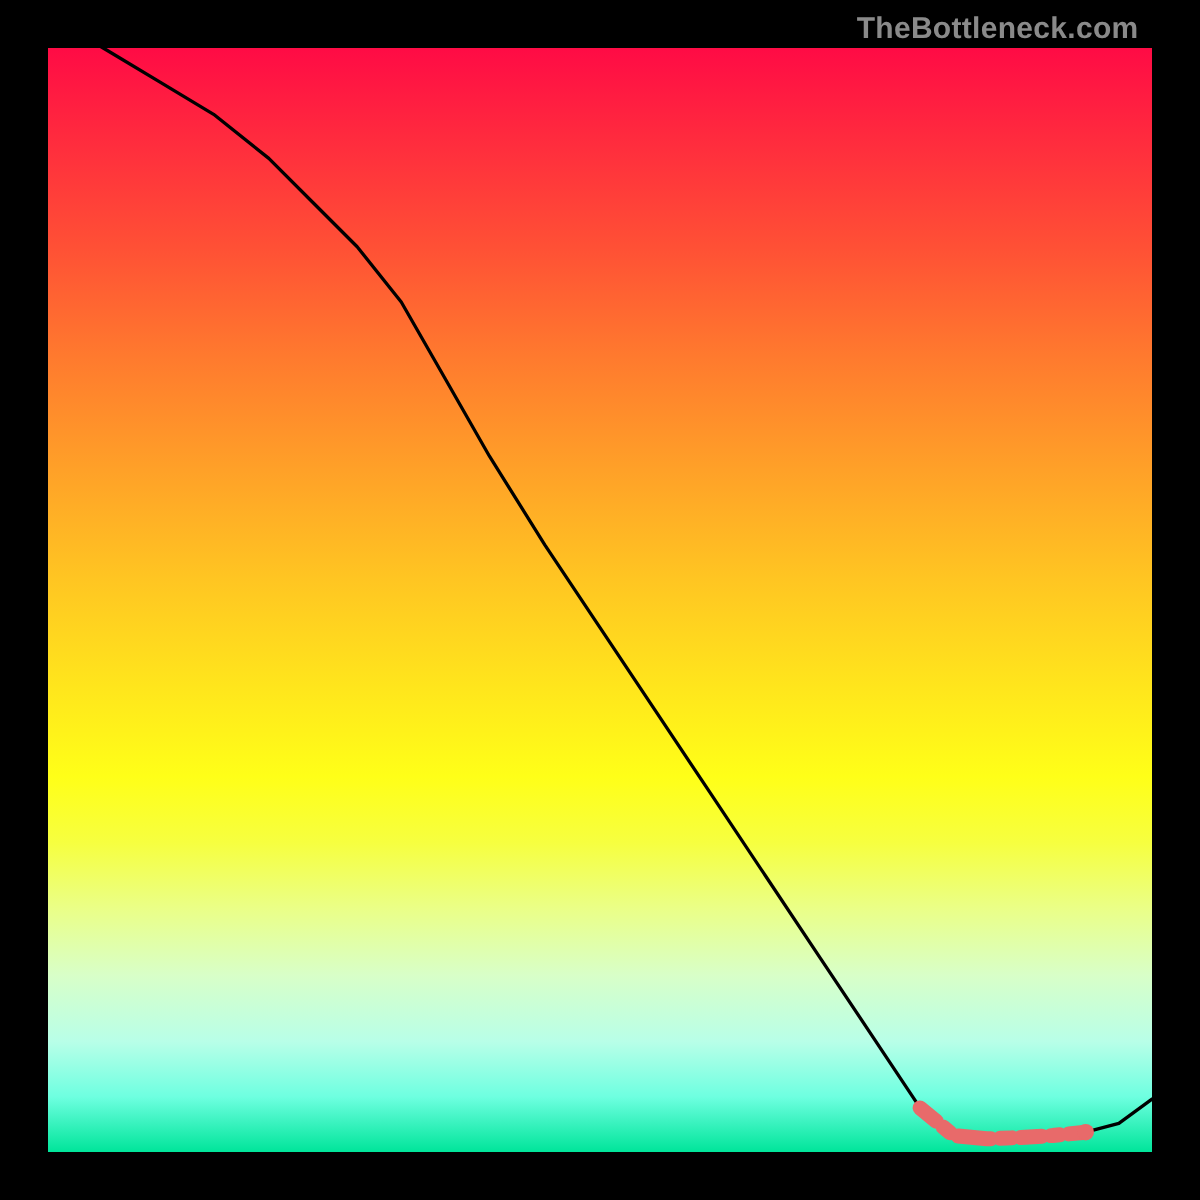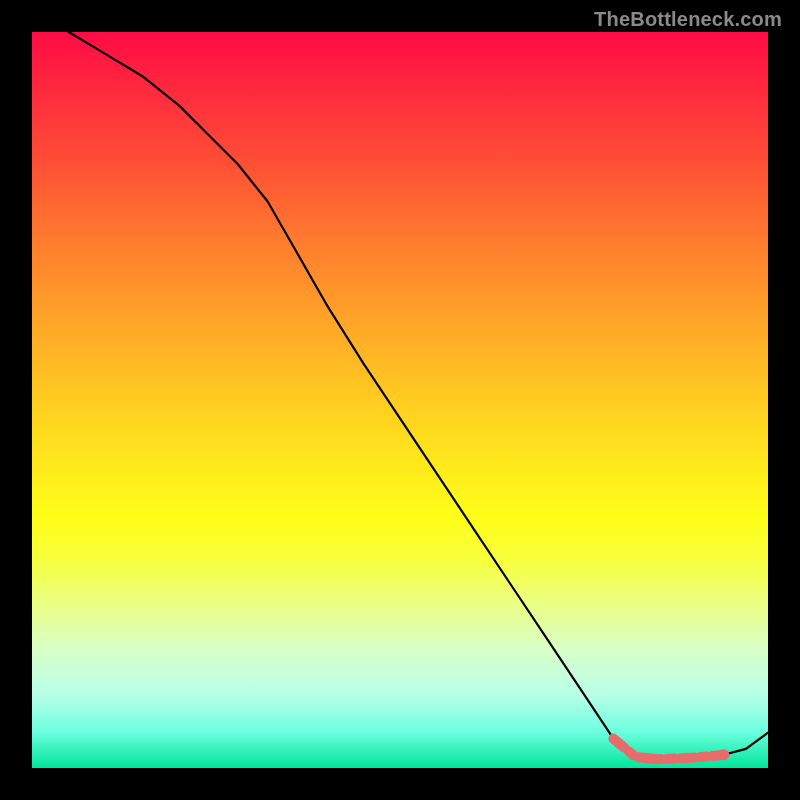--- a/index.html
+++ b/index.html
@@ -29,21 +29,21 @@
       #eaff88 78%,
       #d8ffc8 84%,
       #b8ffe8 90%,
       #6effe0 95%,
       #00e59a 100%
     );
   }
   .watermark {
     position: absolute;
     top: 8px;
-    right: 18px;
+    right: 41px;
     font-family: Arial, Helvetica, sans-serif;
     font-size: 20px;
     font-weight: 600;
     color: #8a8a8a;
     letter-spacing: 0.2px;
     user-select: none;
   }
   svg.overlay {
     position: absolute;
     left: 0; top: 0;

